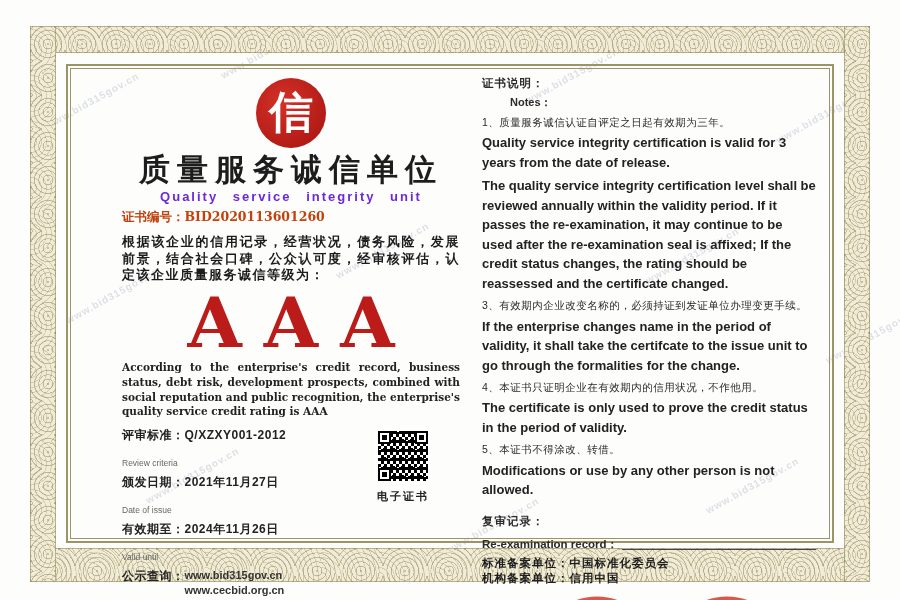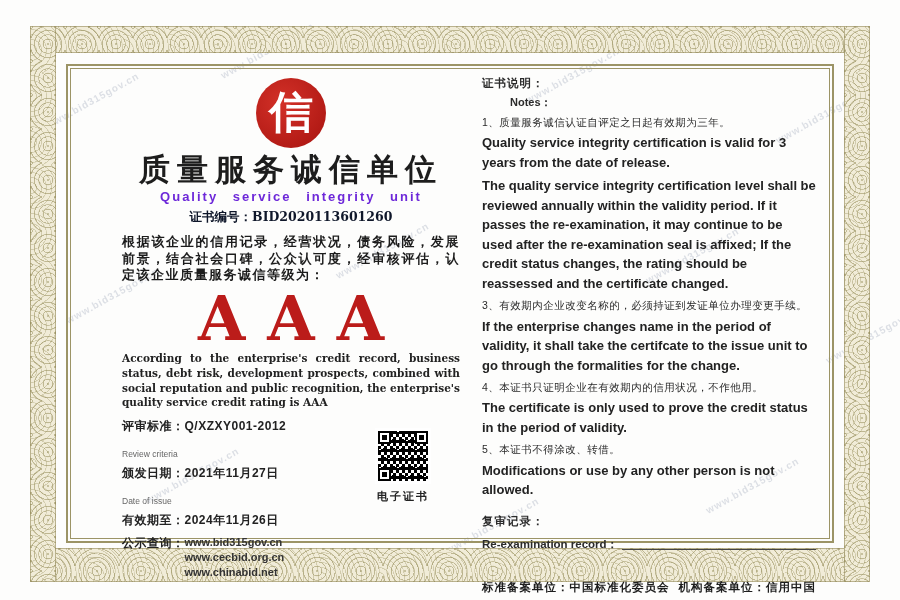--- a/index.html
+++ b/index.html
@@ -62,33 +62,33 @@
   .title-cn {
     font-size:31px; font-weight:bold; letter-spacing:7px; color:#1d1d1d;
     white-space:nowrap; line-height:1.15;
   }
   .title-en {
     font-size:13px; font-weight:bold; letter-spacing:2px; word-spacing:9px;
     color:#6d28d9; margin-top:1px;
   }
   .cert-no {
     font-size:12.5px; font-weight:bold; font-family:"DejaVu Serif", serif;
-    text-align:center; margin-top:5px; color:#0f172a;
+    text-align:left; margin-top:5px; color:#c2410c;
   }
   .company {
     font-size:25px; font-weight:bold; letter-spacing:2px; margin-top:9px; color:#111;
     white-space:nowrap;
   }
   .statement-cn {
     font-size:13px; font-weight:bold; text-align:justify; text-align-last:left;
     line-height:1.3; letter-spacing:1.5px; margin-top:8px; color:#1c1c1c;
   }
   .rating {
     font-family:"DejaVu Serif", serif; font-weight:bold; color:#bb1c1a;
-    font-size:61px; letter-spacing:22px; line-height:1.0; margin:4px 0 2px 0;
+    font-size:70px; letter-spacing:22px; line-height:1.0; margin:4px 0 2px 0;
     text-indent:22px;
   }
   .statement-en {
     font-family:"DejaVu Serif", serif; font-size:10.5px; font-weight:bold;
     text-align:justify; line-height:1.4; color:#222;
   }
 
   .meta { text-align:left; margin-top:8px; }
   .meta-row { margin-bottom:6px; }
   .meta-label { font-size:12px; font-weight:bold; letter-spacing:.5px; color:#222; }
@@ -113,22 +113,22 @@
   .notes-heading { font-size:11.5px; font-weight:bold; letter-spacing:1px; margin-bottom:4px; }
   .notes-heading-en { font-size:11px; font-weight:bold; margin-bottom:4px;padding-left:28px; }
   .note-cn { font-size:10.5px; font-weight:500; letter-spacing:.5px; line-height:1.55; margin-bottom:3px; color:#2a2a2a; }
   .note-en { font-size:13px; font-weight:bold; line-height:1.5; margin-bottom:4px; color:#222; }
 
   .review-record { margin-top:14px; }
   .review-record-cn { font-size:11.5px; font-weight:bold; letter-spacing:1px; }
   .review-record-en { display:flex; align-items:flex-end; margin-top:8px; font-size:11.5px; font-weight:bold; }
   .review-line { flex:1; border-bottom:1px solid #444; margin-left:4px; transform:translateY(-2px); }
 
-  .filing-row { display:flex; justify-content:space-between; margin-top:28px;
-    font-size:11.5px; font-weight:bold; letter-spacing:1px; color:#1d1d1d; }
+  .filing-row { display:flex; justify-content:space-between; margin-top:4px;
+    font-size:11.5px; font-weight:bold; letter-spacing:1px; color:#1d1d1d;flex-direction:column; }
 
   .platform { position:relative; height:132px; margin-top:6px; }
   .seal { position:absolute; top:0; }
   .seal-a { left:52px; }
   .seal-b { left:182px; }
   .platform-text {
     position:absolute; left:0; right:0; top:28px; text-align:center; z-index:2;
   }
   .plat-cn1 { font-size:16.5px; font-weight:bold; letter-spacing:2px; color:#1a1a1a; white-space:nowrap; }
 </style>
@@ -173,20 +173,21 @@
       <div class="meta-row">
         <div class="meta-label">评审标准：Q/XZXY001-2012</div>
         <div class="meta-sub">Review criteria</div>
       </div>
       <div class="meta-row">
         <div class="meta-label">颁发日期：2021年11月27日</div>
         <div class="meta-sub">Date of issue</div>
       </div>
       <div class="meta-row">
         <div class="meta-label">有效期至：2024年11月26日</div>
+        <div class="meta-sub">Valid until</div>
       </div>
       <div class="meta-row">
         <div class="inquiry-line">
           <span class="meta-label">公示查询：</span>
           <span class="inquiry-urls">
             <div>www.bid315gov.cn</div>
             <div>www.cecbid.org.cn</div>
             <div>www.chinabid.net</div>
           </span>
         </div>

